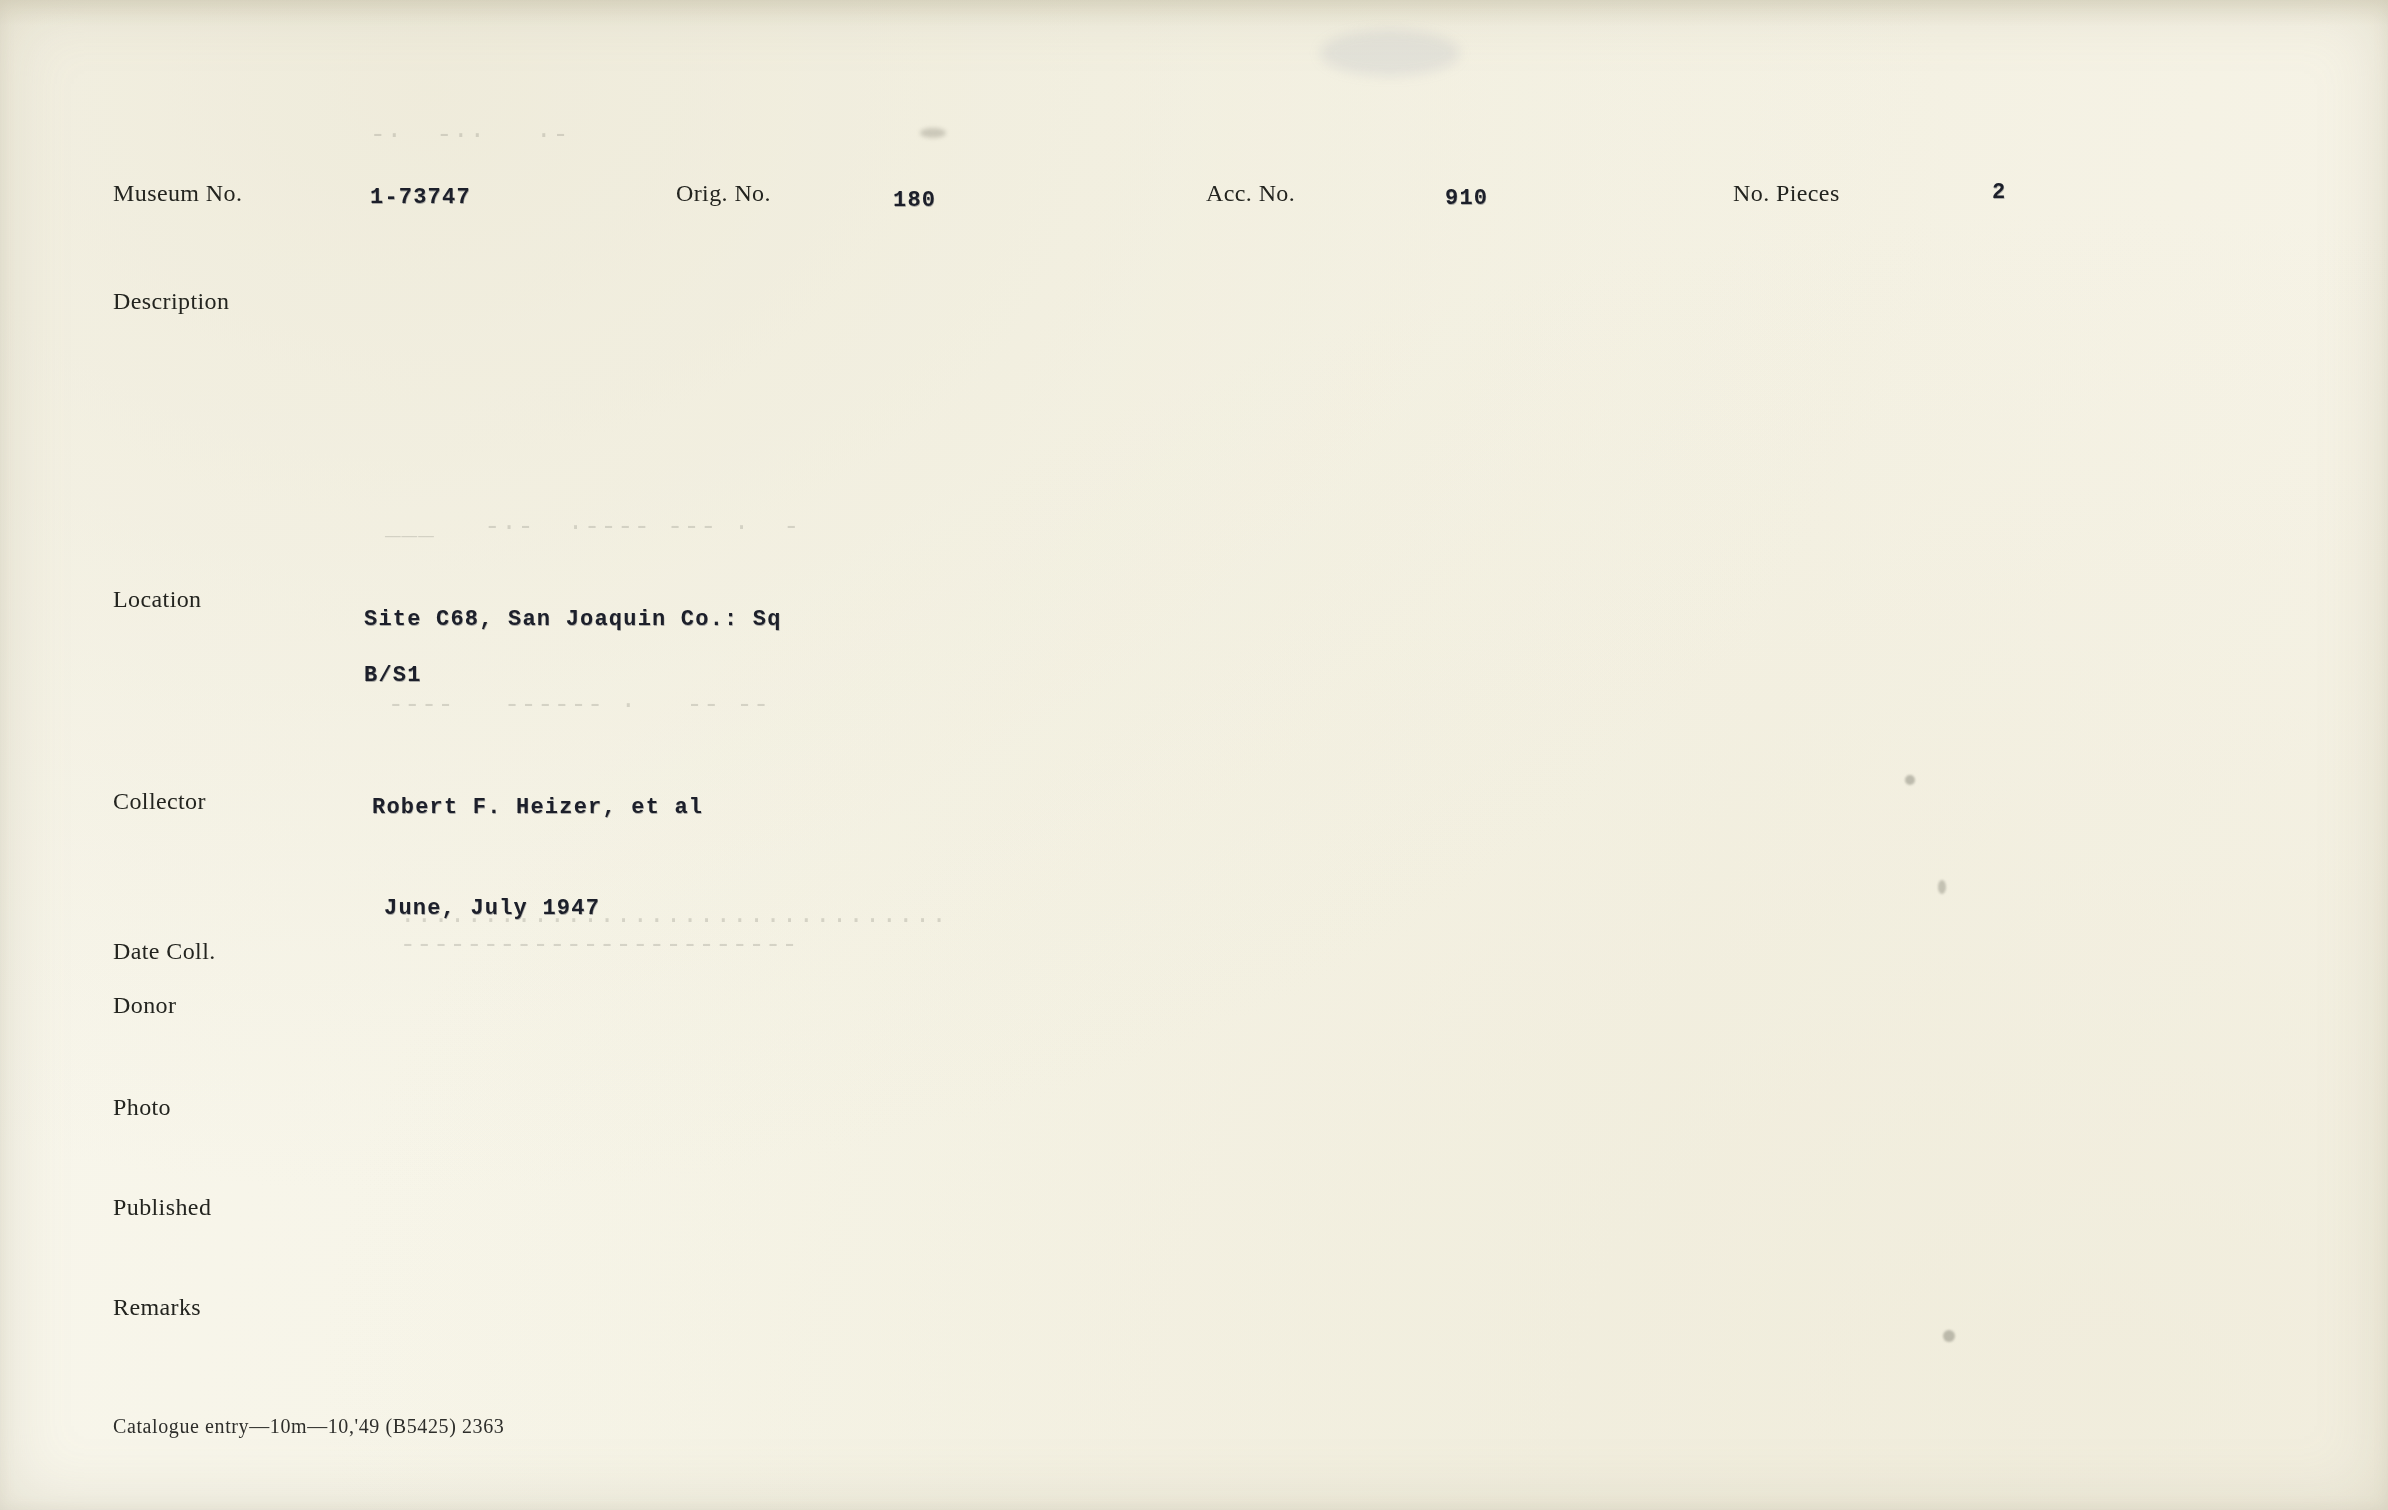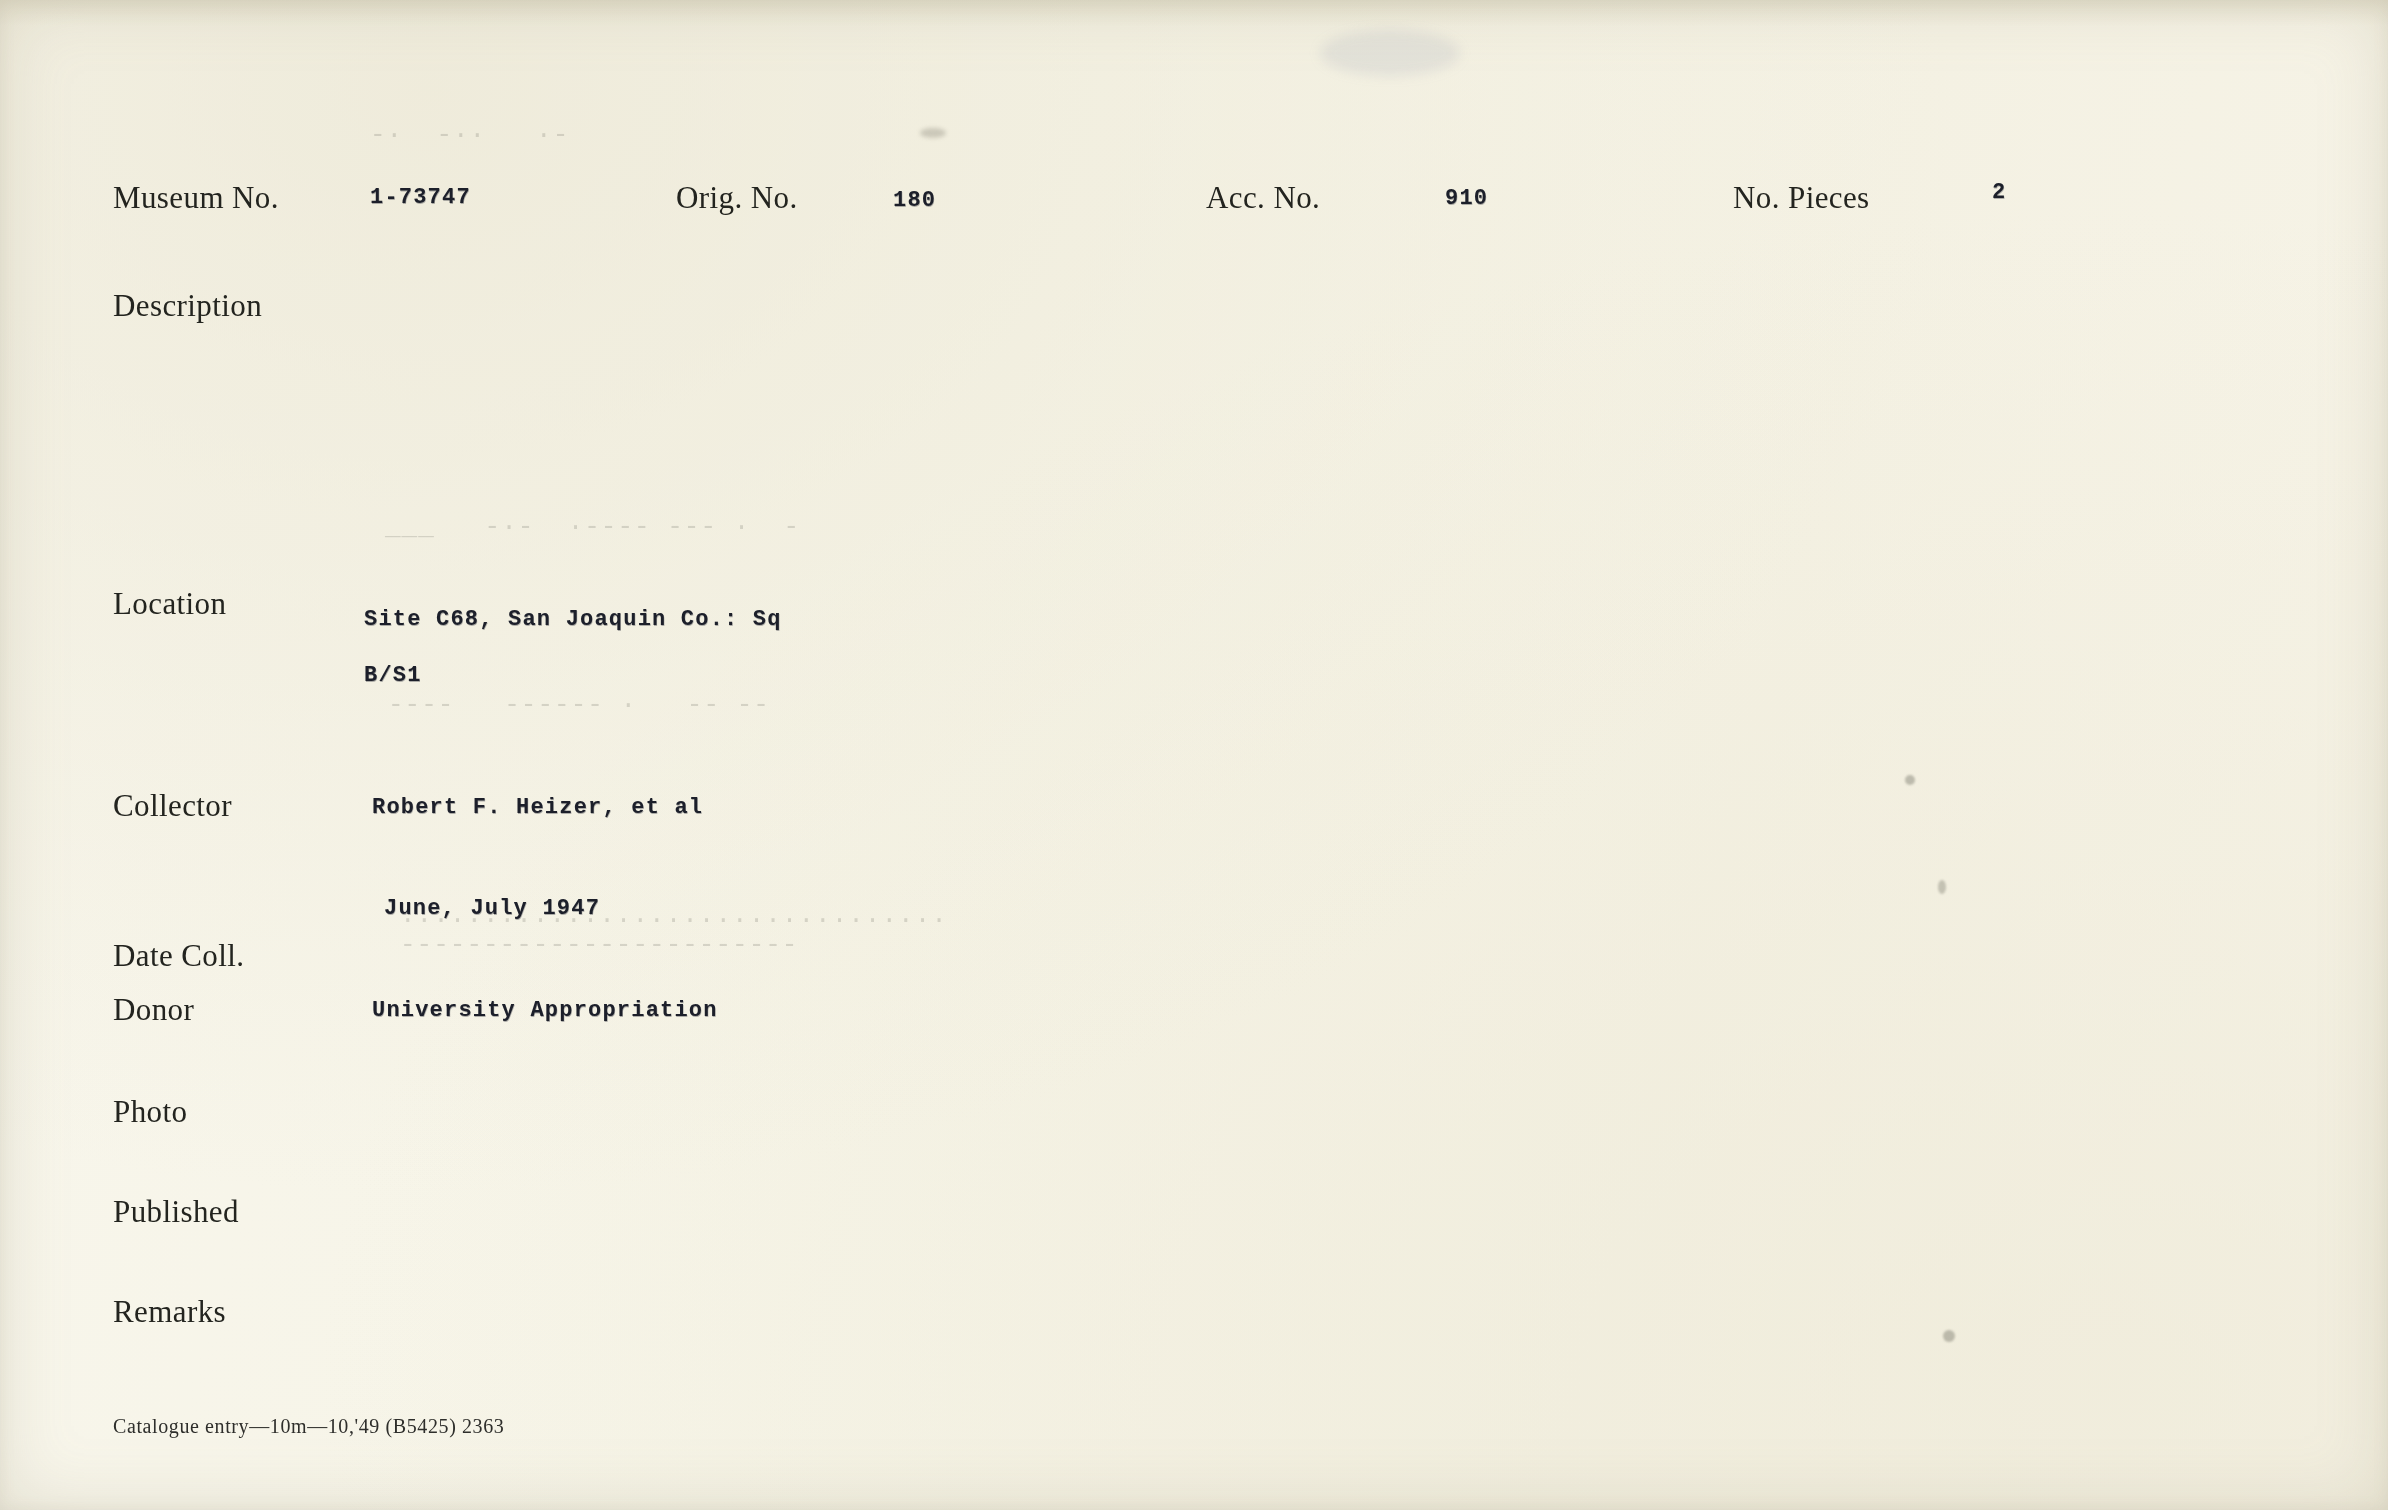--- a/index.html
+++ b/index.html
@@ -38,21 +38,21 @@
     position: absolute;
     top: 0; left: 0; right: 0;
     height: 26px;
     background: linear-gradient(180deg, rgba(200,194,168,0.35), rgba(247,245,233,0));
     pointer-events: none;
   }
 
   .label {
     position: absolute;
     font-family: "Liberation Serif", serif;
-    font-size: 31px;
+    font-size: 24px;
     letter-spacing: 0.4px;
     color: #23241f;
     white-space: nowrap;
   }
   .typed {
     position: absolute;
     font-family: "Liberation Mono", monospace;
     font-size: 22px;
     font-weight: bold;
     letter-spacing: 1.2px;
@@ -153,20 +153,19 @@
   <div class="typed lineblock" id="val-location">Site C68, San Joaquin Co.: Sq
 B/S1</div>
 
   <div class="label" id="lbl-collector">Collector</div>
   <div class="typed" id="val-collector">Robert F. Heizer, et al</div>
 
   <div class="label" id="lbl-datecoll">Date Coll.</div>
   <div class="typed" id="val-datecoll">June, July 1947</div>
 
   <div class="label" id="lbl-donor">Donor</div>
-  <div class="typed" id="val-donor">University Appropriation</div>
 
   <div class="label" id="lbl-photo">Photo</div>
   <div class="label" id="lbl-published">Published</div>
   <div class="label" id="lbl-remarks">Remarks</div>
 
   <div class="footer">Catalogue entry—10m—10,'49 (B5425) 2363</div>
 </div>
 
 </body></html>

